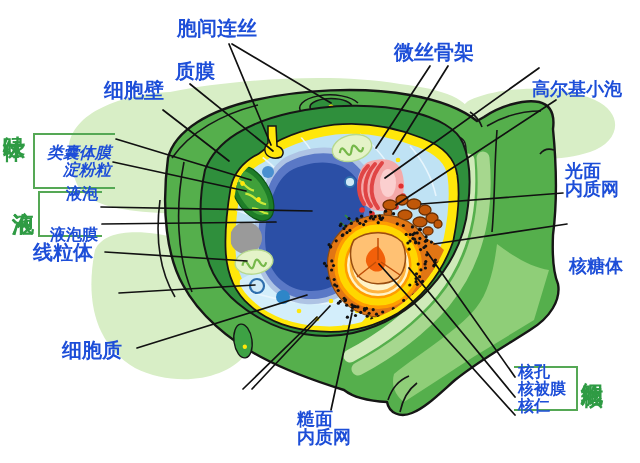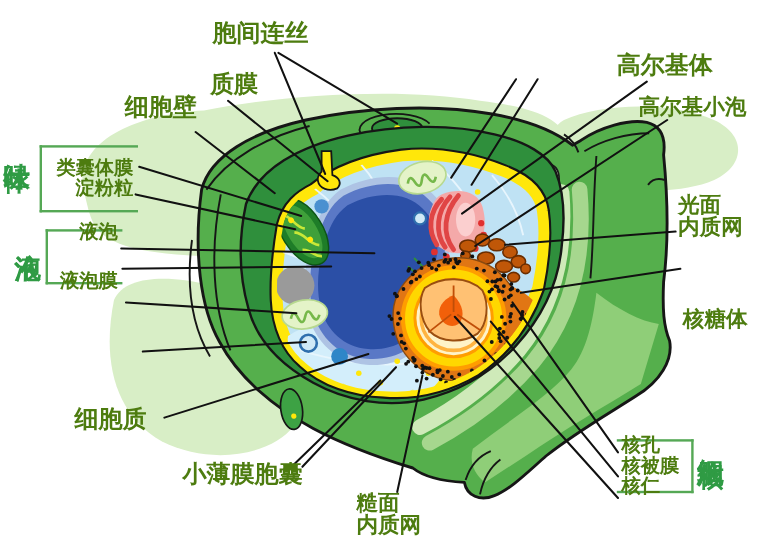--- a/index.html
+++ b/index.html
@@ -1,21 +1,21 @@
 <!DOCTYPE html>
 <html><head>
 <meta charset="utf-8">
 <style>
   html,body{margin:0;padding:0;background:#ffffff;}
   #stage{
     position:relative;width:640px;height:463px;overflow:hidden;background:#ffffff;
     font-family:"Liberation Sans","DejaVu Sans",sans-serif;
   }
   #art{position:absolute;left:0;top:0;width:640px;height:463px;}
-  .lbl{position:absolute;color:#4d7c0f;font-weight:bold;line-height:1.08;white-space:nowrap;z-index:5;}
+  .lbl{position:absolute;color:#1d4ed8;font-weight:bold;line-height:1.08;white-space:nowrap;z-index:5;}
   .sz21{font-size:20px;}
   .sz19{font-size:18px;}
   .sz17{font-size:16px;}
   .green{color:#2f9b44;}
   .vert{writing-mode:vertical-rl;text-orientation:upright;letter-spacing:2px;font-size:22px;line-height:1;}
   .bracket-left{
     position:absolute;border:2px solid #55a855;border-right:none;z-index:4;
     display:flex;flex-direction:column;justify-content:center;align-items:flex-end;
     padding:1px 4px 1px 2px;box-sizing:border-box;
   }
@@ -413,40 +413,40 @@
     <path d="M 515,397 L 409,268"></path>
     <path d="M 515,415 L 379,264"></path>
   </g>
 </svg>
 
 <div class="lbl sz21" style="left:177px;top:18px;">胞间连丝</div>
 <div class="lbl sz21" style="left:147px;top:61px;margin-left:28px;">质膜</div>
 <div class="lbl sz21" style="left:104px;top:80px;">细胞壁</div>
 
 <div class="lbl vert green" style="left:3px;top:118px;">叶绿体</div>
-<div class="bracket-left" style="left:33px;top:121px;width:82px;height:56px;">
+<div class="bracket-left" style="left:33px;top:133px;width:82px;height:56px;font-style:italic;">
   <span class="lbl sz17" style="position:static;">类囊体膜</span>
   <span class="lbl sz17" style="position:static;text-align:right;">淀粉粒</span>
 </div>
 
 <div class="lbl vert green" style="left:12px;top:193px;">液泡</div>
 <div class="bracket-left" style="left:38px;top:191px;width:64px;height:46px;">
   <span class="lbl sz17" style="position:static;">液泡</span>
   <span class="lbl sz17" style="position:static;margin-top:24px;">液泡膜</span>
 </div>
 
+<div class="lbl sz21" style="left:33px;top:242px;">线粒体</div>
 <div class="lbl sz21" style="left:62px;top:340px;">细胞质</div>
-<div class="lbl sz21" style="left:152px;top:386px;">小薄膜胞囊</div>
 
 <div class="lbl sz19 twoline" style="left:297px;top:410px;">
   <div>糙面</div>
   <div>内质网</div>
 </div>
 
-<div class="lbl sz21" style="left:514px;top:45px;">高尔基体</div>
+<div class="lbl sz21" style="left:394px;top:42px;">微丝骨架</div>
 <div class="lbl sz19" style="left:532px;top:80px;">高尔基小泡</div>
 
 <div class="lbl sz19 twoline" style="left:565px;top:162px;">
   <div>光面</div>
   <div>内质网</div>
 </div>
 <div class="lbl sz19" style="left:569px;top:213px;margin-top:44px;">核糖体</div>
 
 <div class="bracket-right" style="left:514px;top:366px;width:64px;height:45px;">
   <span class="lbl sz17" style="position:static;">核孔</span>

